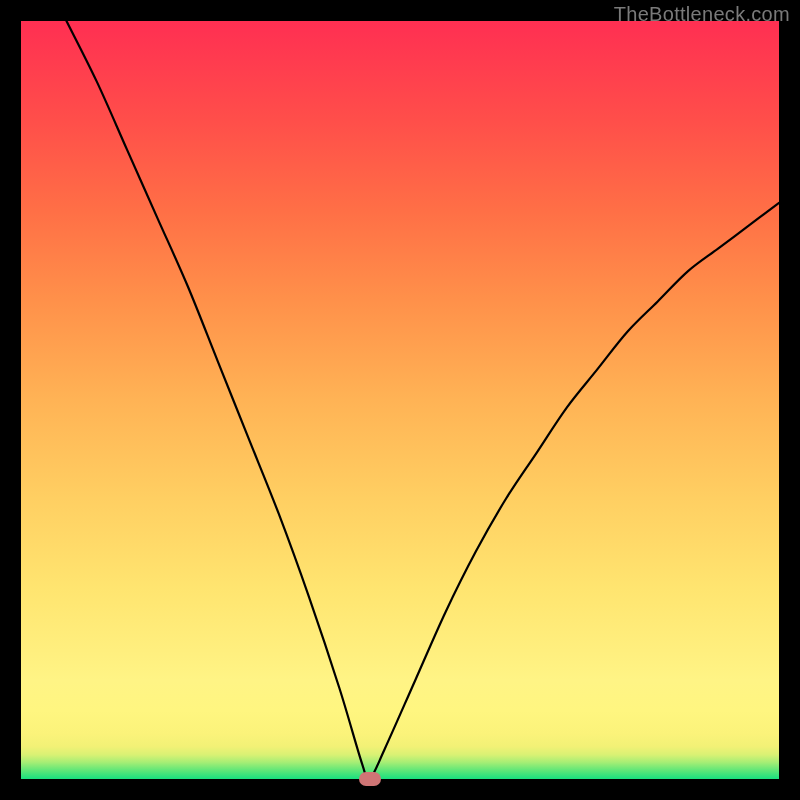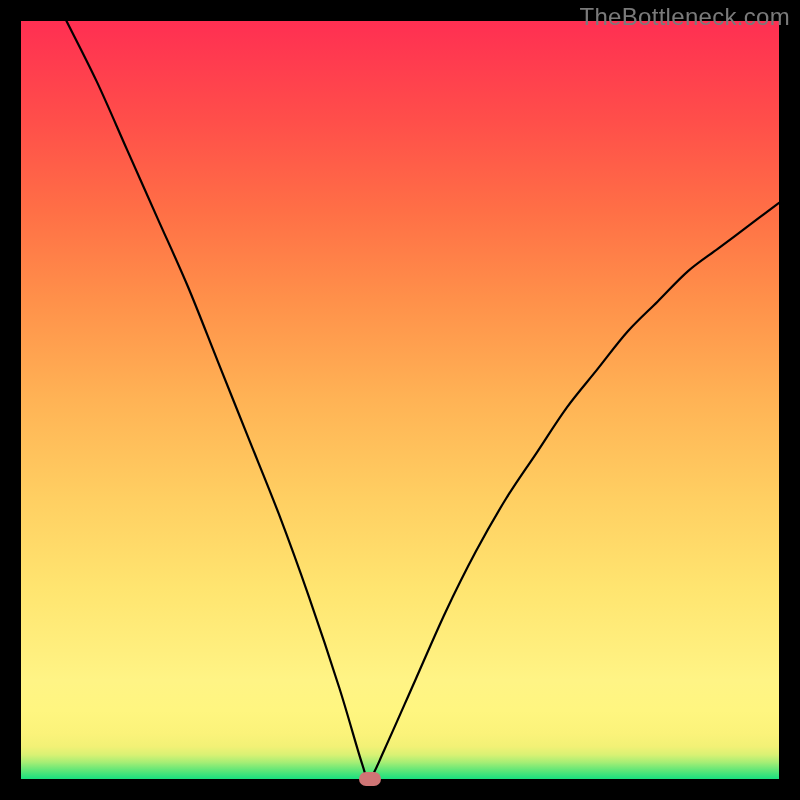--- a/index.html
+++ b/index.html
@@ -41,21 +41,21 @@
       #ff6f46 75%,
       #ff4e4a 87%,
       #ff2f52 100%
     );
   }
   .watermark {
     position: absolute;
     top: 3px;
     right: 10px;
     color: #7a7a7a;
-    font-size: 24px;
+    font-size: 20px;
     font-weight: 500;
     letter-spacing: 0.3px;
     user-select: none;
   }
   .marker {
     position: absolute;
     width: 22px;
     height: 14px;
     background: #cf7575;
     border-radius: 8px;

